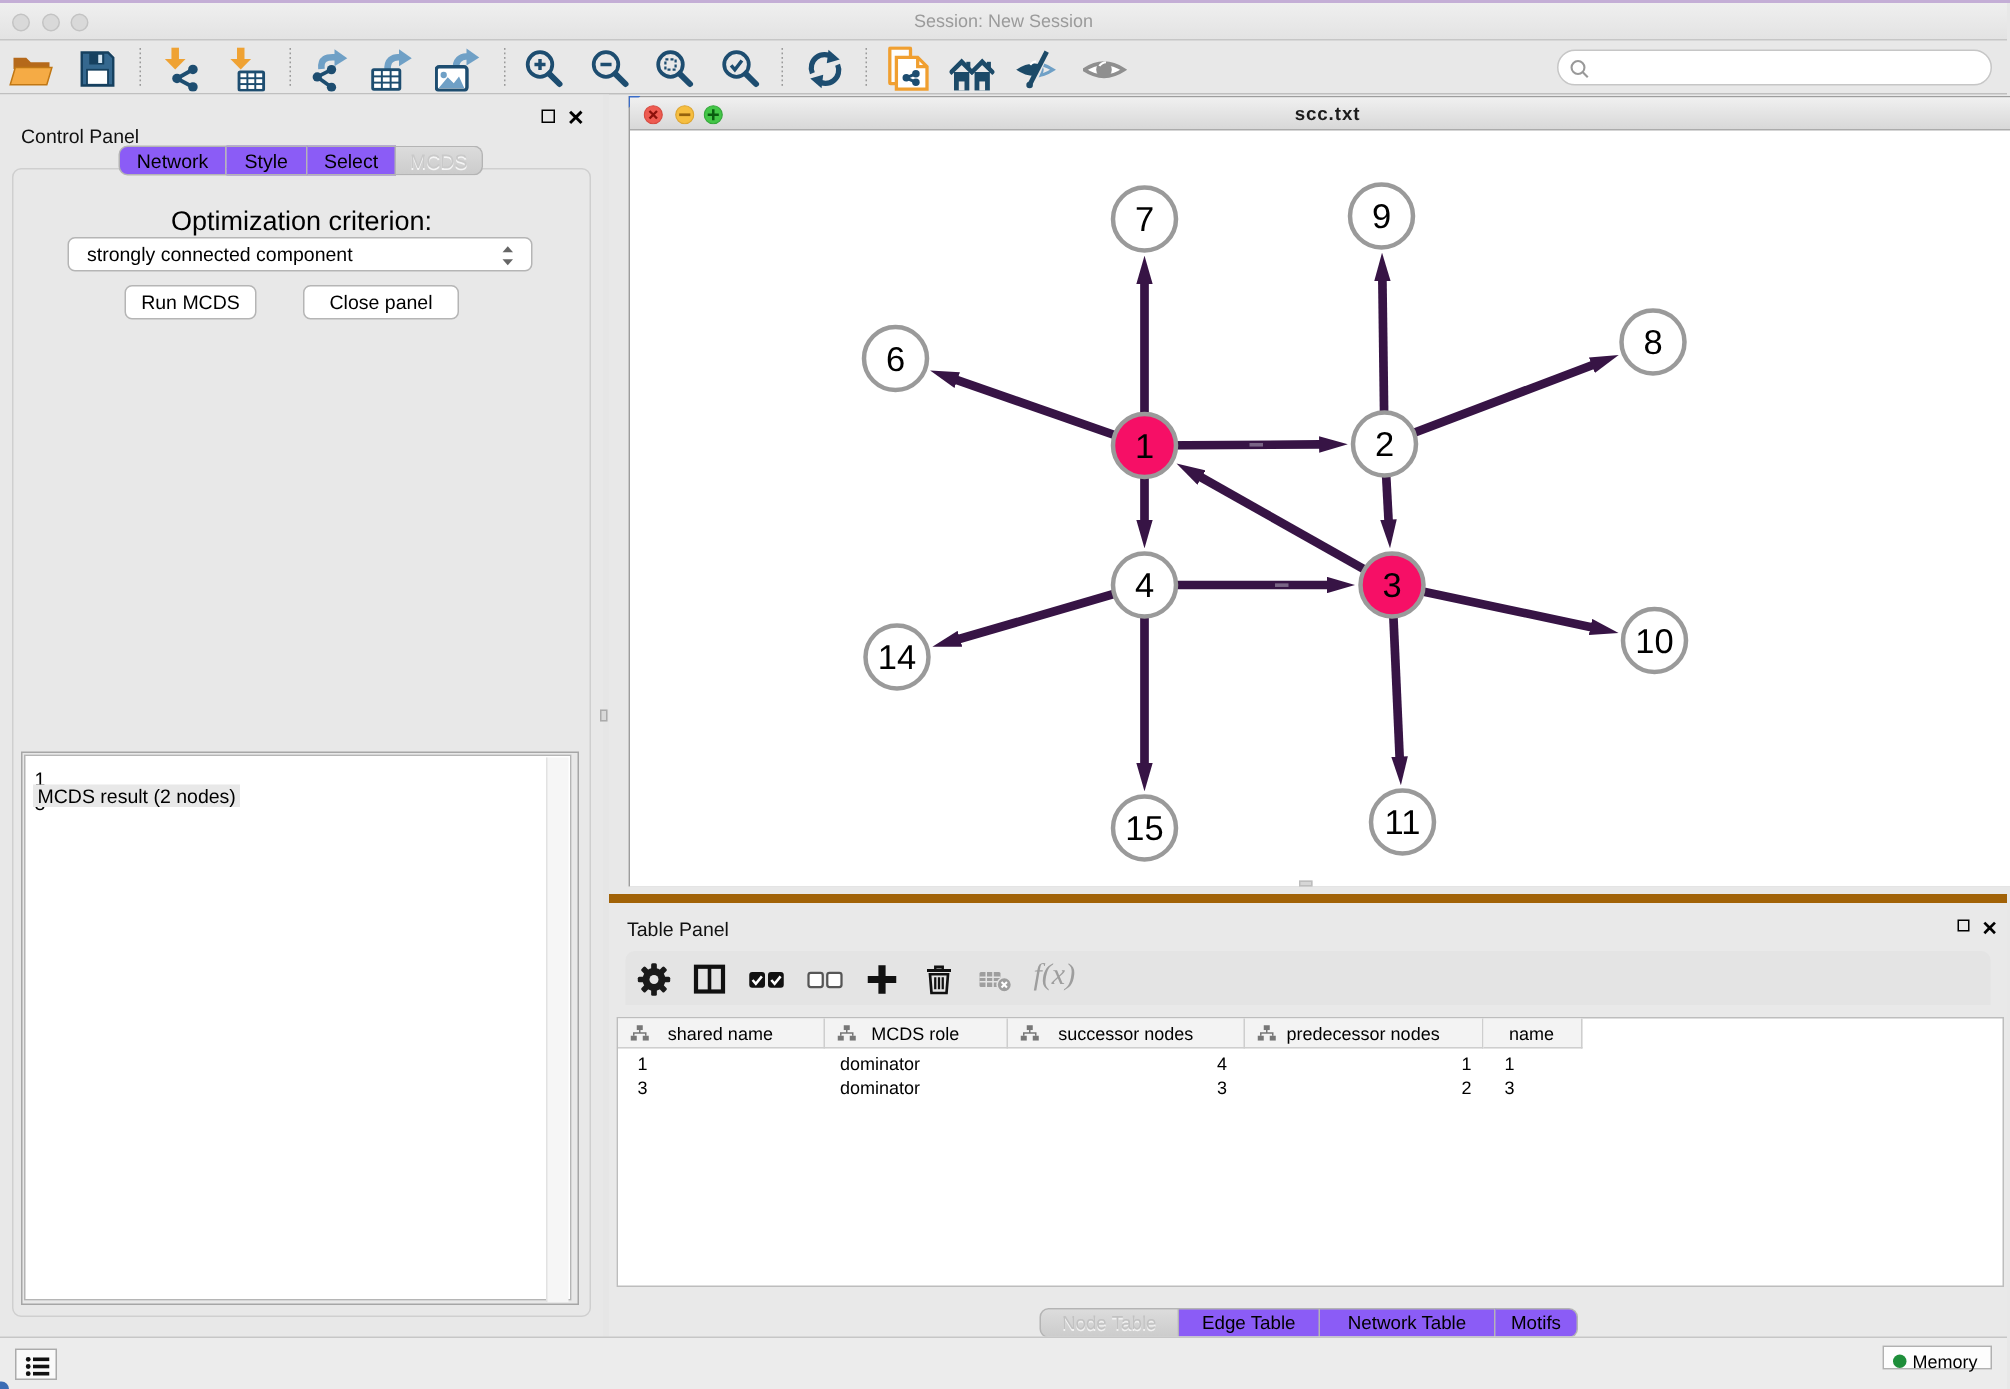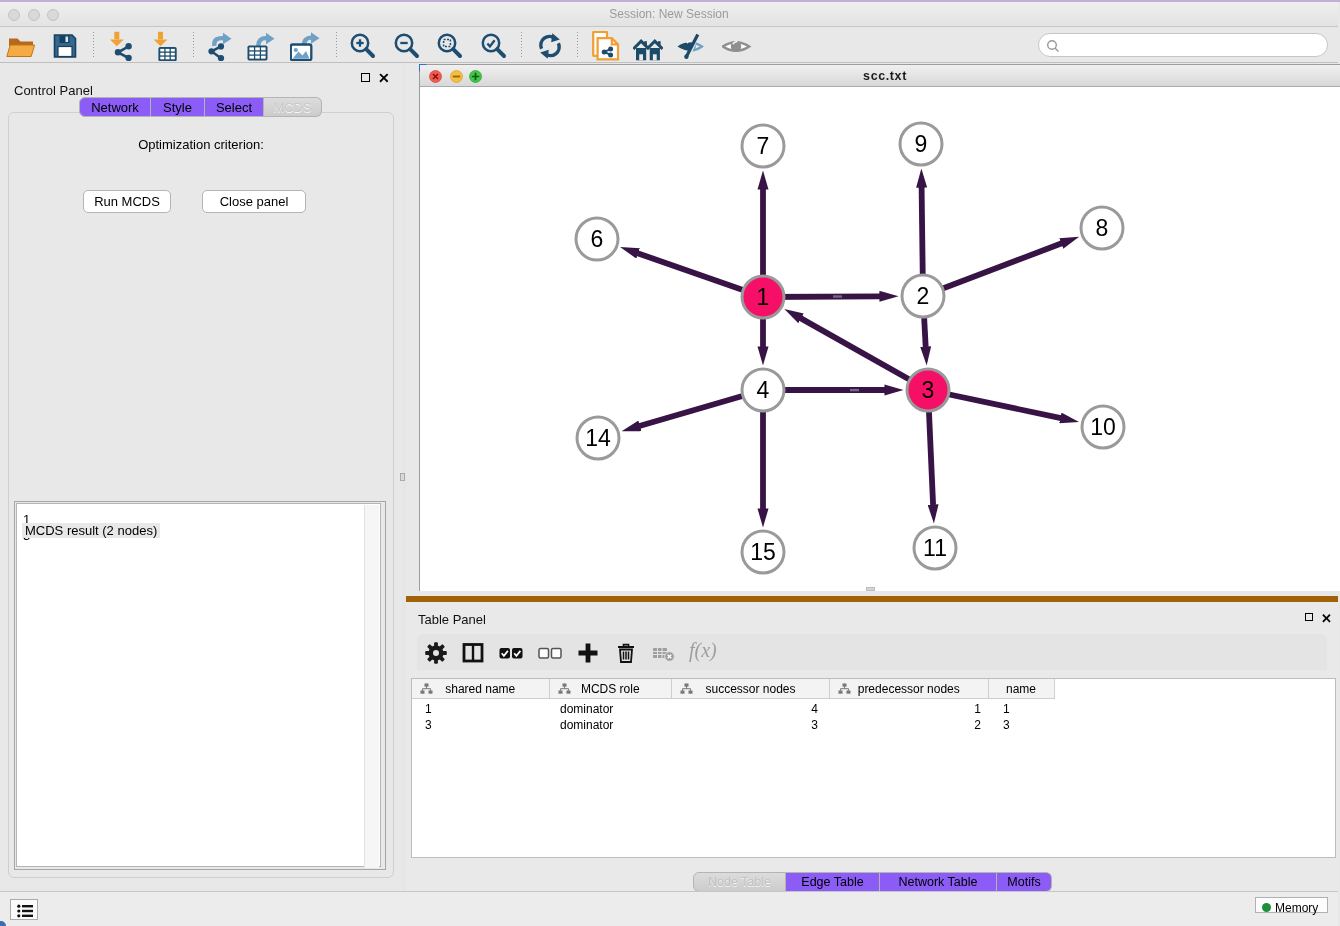--- a/index.html
+++ b/index.html
@@ -20,21 +20,21 @@
 
 
 #cpanel { left:0; top:63px; width:402px; height:828px; background:#e8e8e8; }
 #cp-title { left:14px; top:20px; font-size:13px; color:#111; }
 #cp-content { left:8px; top:49px; width:386px; height:766px; border:1px solid #cfcfcf; border-radius:6px; }
 .tabbar { display:flex; position:absolute; height:20px; font-size:13px; }
 .tab { background:#8b5cf6; border:1px solid #b4b4b4; border-left:none; color:#000; display:flex; align-items:center; justify-content:center; }
 .tab.first { border-left:1px solid #b4b4b4; border-radius:6px 0 0 6px; }
 .tab.sel { background:linear-gradient(#dcdcdc,#cccccc); color:#c9c9c9; text-shadow:0 1px 0 #f5f5f5; border-radius:0 6px 6px 0; }
 .tab.sel2 { background:linear-gradient(#dcdcdc,#cccccc); color:#c2c2c2; text-shadow:0 1px 0 #f2f2f2; border-radius:6px 0 0 6px; }
-#opt-label { left:0; top:74px; width:402px; text-align:center; font-size:13px; color:#000; }
+#opt-label { left:0; top:74px; width:402px; text-align:center; font-size:18px; color:#000; }
 #opt-select { left:45px; top:95px; width:310px; height:23px; background:#fff; border:1px solid #b5b5b5; border-radius:5px; font-size:13px; line-height:21px; padding-left:12px; color:#000; }
 .btn { position:absolute; height:23px; background:#fff; border:1px solid #b5b5b5; border-radius:5px; font-size:13px; text-align:center; line-height:21px; color:#000; }
 #fieldset { left:14px; top:438px; width:372px; height:369px; border:1px solid #a6a6a6; }
 #fs-legend { left:22px; top:431px; background:#e8e8e8; padding:0 3px; font-size:13px; color:#000;margin-top:29px; }
 #fs-white { left:16px; top:440px; width:365px; height:364px; background:#fff; border:1px solid #b5b5b5; }
 #fs-scroll { right:1px; top:1px; width:15px; height:363px; background:#f6f6f6; border-left:1px solid #e2e2e2; }
 #fs-items { left:6px; top:8px; font-size:13px; line-height:16px; color:#000; }
 
 
 #vdivider { left:402px; top:63px; width:4px; height:828px; background:#e6e6e6; }
@@ -219,20 +219,24 @@
   <div class="abs" id="cp-float" style="left:361px;top:10px;width:9px;height:9px;border:1.5px solid #000;"></div>
   <div class="abs" id="cp-close" style="left:378px;top:7px;font-size:14px;font-weight:900;">✕</div>
   <div class="abs" id="cp-content"></div>
   <div class="tabbar" style="left:79px; top:34px;">
     <div class="tab first" style="width:72px;">Network</div>
     <div class="tab" style="width:54px;">Style</div>
     <div class="tab" style="width:59px;">Select</div>
     <div class="tab sel" style="width:58px;">MCDS</div>
   </div>
   <div class="abs" id="opt-label">Optimization criterion:</div>
+  <div class="abs" id="opt-select">strongly connected component<svg style="position:absolute;right:11px;top:3.5px;" width="9" height="15" viewBox="0 0 9 15">
+        <path d="M1,5.2 L4.5,1.2 L8,5.2 Z" fill="#666"></path>
+        <path d="M1,9.8 L4.5,13.8 L8,9.8 Z" fill="#666"></path>
+      </svg></div>
   <div class="btn" style="left:83px; top:127px; width:88px;">Run MCDS</div>
   <div class="btn" style="left:202px; top:127px; width:104px;">Close panel</div>
   <div class="abs" id="fieldset"></div>
   <div class="abs" id="fs-white">
     <div class="abs" id="fs-scroll"></div>
     <div class="abs" id="fs-items">1<br>3</div>
   </div>
   <div class="abs" id="fs-legend">MCDS result (2 nodes)</div>
 </div>
 

